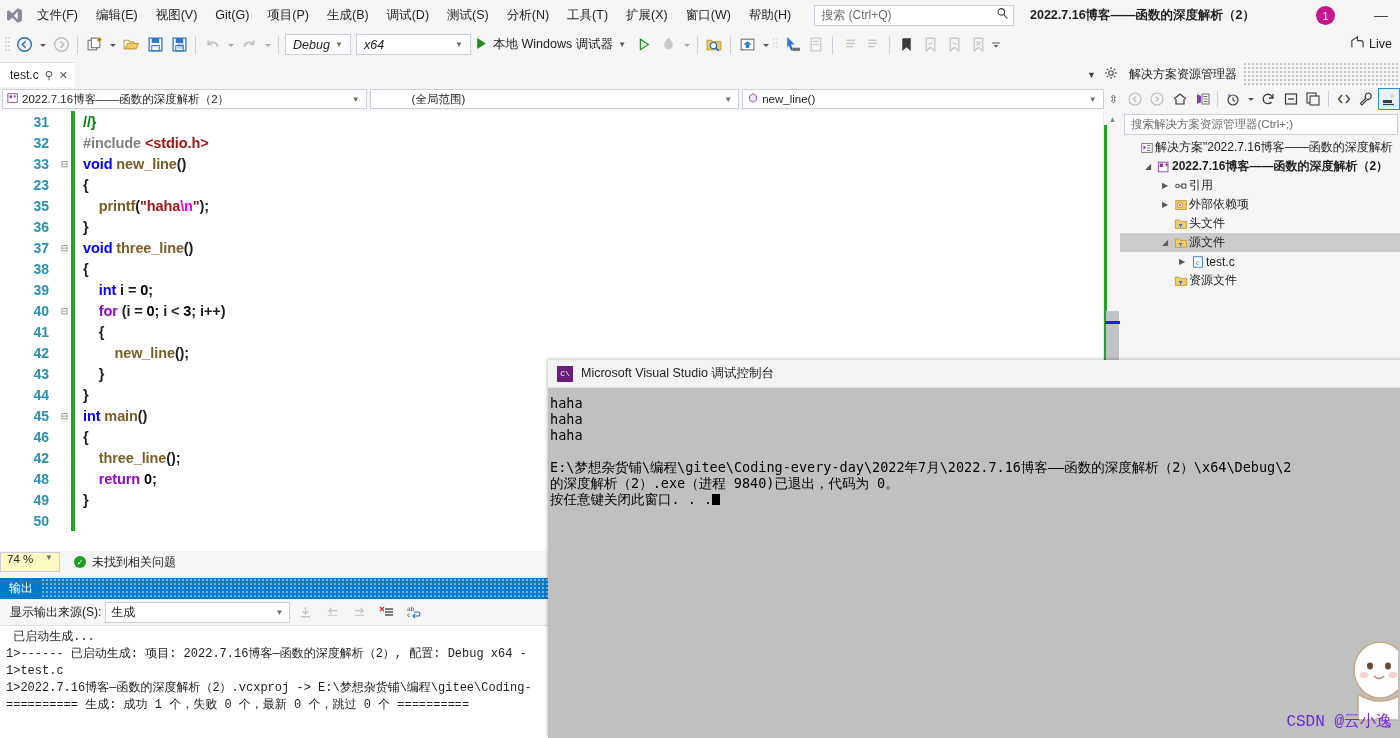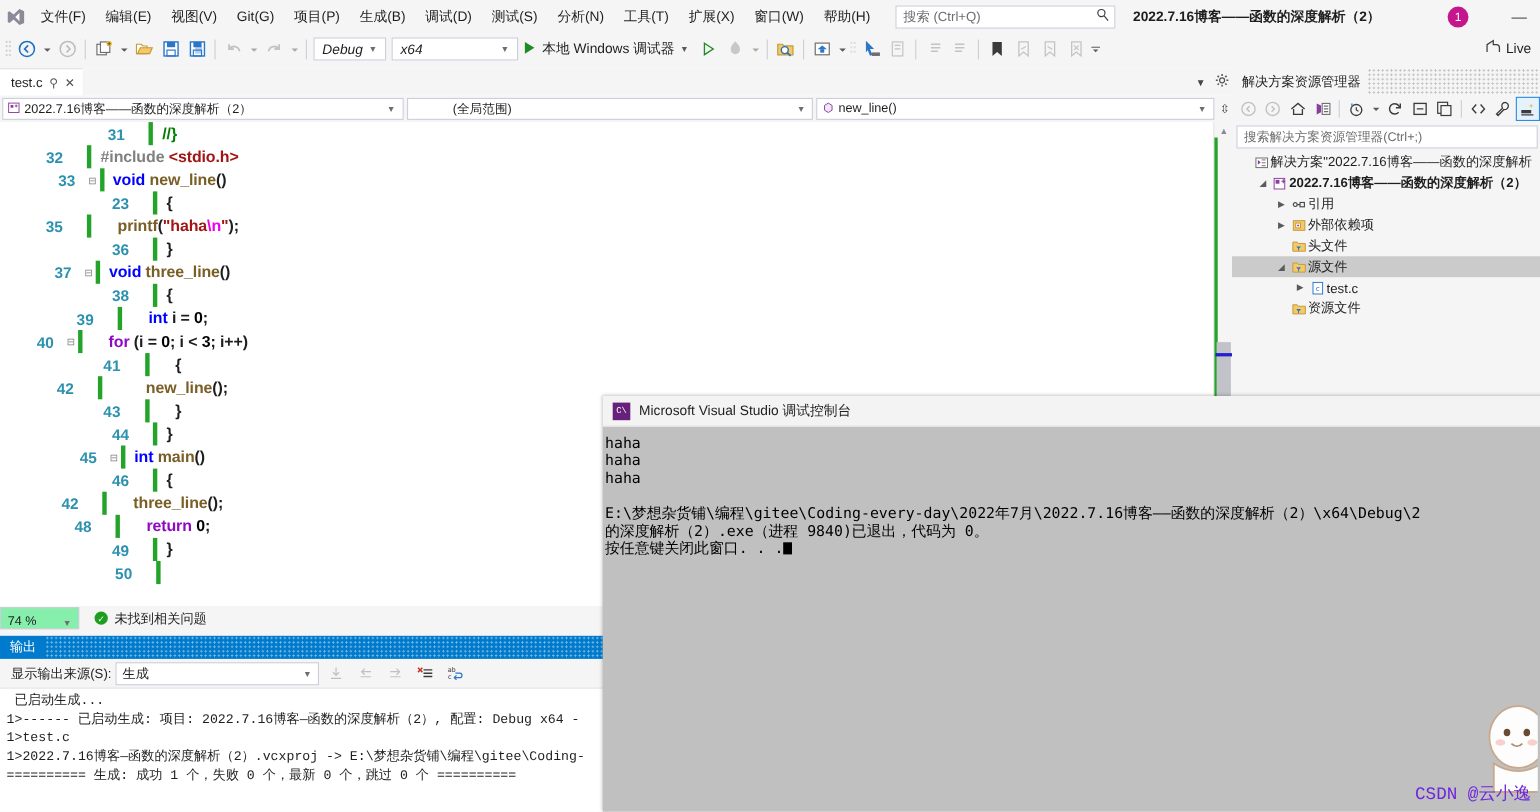--- a/index.html
+++ b/index.html
@@ -80,21 +80,21 @@
   .navbar { position: absolute; top: 25px; left: 0; width: 1120px; height: 24px; background: #f5f5f5; display: flex; align-items: center; padding: 0 0 0 2px; }
   .navcombo {
     height: 20px; background: #fff; border: 1px solid #cccedb; display: flex;
     align-items: center; padding: 0 2px 0 4px; font-size: 11.5px; color: #1e1e1e; margin-right: 3px;
   }
   .navcombo .nv { flex: 1; white-space: nowrap; overflow: hidden; display: flex; align-items: center; gap: 3px; }
   .navcombo .na { color: #6d6d6d; font-size: 8px; padding: 0 4px; }
 
   .codearea { position: absolute; top: 49px; left: 0; width: 1120px; height: 440px; background: #fff; overflow: hidden; }
   .code-rows { position: absolute; top: 0; left: 0; }
-  .crow { height: 21px; display: flex; align-items: center; white-space: pre; font-family: "Liberation Mono","DejaVu Sans Mono",monospace; justify-content: center; }
+  .crow { height: 21px; display: flex; align-items: center; white-space: pre; font-family: "Liberation Mono","DejaVu Sans Mono",monospace; }
   .gutter { width: 58px; text-align: right; padding-right: 9px; color: #2b91af; font-size: 14px; font-family: "Liberation Sans", sans-serif; font-weight: bold; }
   .fold { width: 13px; text-align: center; color: #808080; font-size: 9px; font-family: "Liberation Sans",sans-serif; }
   .changebar { width: 4px; height: 21px; background: #23a32a; }
   .ctext { padding-left: 8px; font-size: 14.5px; font-family: "Liberation Sans","DejaVu Sans",sans-serif; font-weight: bold; letter-spacing: -0.1px; }
   .kw  { color: #0000ff; }
   .kw2 { color: #8f08c4; }
   .fn  { color: #795e26; }
   .pp  { color: #808080; }
   .inc { color: #a31515; }
   .str { color: #a31515; }
@@ -105,21 +105,21 @@
 
   
   .vscroll { position: absolute; top: 49px; right: 0; width: 17px; height: 440px; background: #f5f5f5; border-left: 1px solid #e6e6e6; }
   .vscroll .up { position: absolute; top: 0; left: 0; width: 17px; height: 16px; display: flex; align-items: center; justify-content: center; color: #868999; font-size: 8px; }
   .vscroll .thumb { position: absolute; top: 200px; left: 2px; width: 13px; height: 58px; background: #c2c3c9; }
   .vscroll .greenbar { position: absolute; top: 14px; left: 0px; width: 3px; height: 420px; background: #23a32a; }
   .vscroll .bluemark { position: absolute; top: 210px; left: 1px; width: 15px; height: 3px; background: #2222cc; }
 
   
   .statusstrip { position: absolute; top: 551px; left: 0; width: 548px; height: 22px; background: #f5f5f5; display: flex; align-items: center; }
-  .zoom-combo { width: 72px; height: 20px; border: 1px solid #cccedb; background: #86efac; display: flex; align-items: flex-end; padding: 0 2px 0 6px; font-size: 11.5px; }
+  .zoom-combo { width: 60px; height: 20px; border: 1px solid #cccedb; background: #fef9c3; display: flex; align-items: flex-start; padding: 0 2px 0 6px; font-size: 11.5px; }
   .zoom-combo .zv { flex: 1; }
   .zoom-combo .za { color: #6d6d6d; font-size: 8px; padding: 0 4px; }
   .issue { display: flex; align-items: center; gap: 6px; margin-left: 14px; font-size: 12px; }
   .ok-dot { width: 12px; height: 12px; border-radius: 50%; background: #1e9e1e; display: flex; align-items: center; justify-content: center; color: #fff; font-size: 8px; }
 
   
   .outpanel { position: absolute; top: 578px; left: 0; width: 548px; height: 160px; background: #f5f5f5; }
   .out-header { position: absolute; top: 0; left: 0; width: 548px; height: 21px; background: #007acc; color: #fff; display: flex; align-items: center; padding-left: 9px; font-size: 12px; }
   .out-header .dots { flex: 1; height: 100%; margin-left: 8px;
     background-image: radial-gradient(circle, rgba(255,255,255,.45) 1px, transparent 1px);

